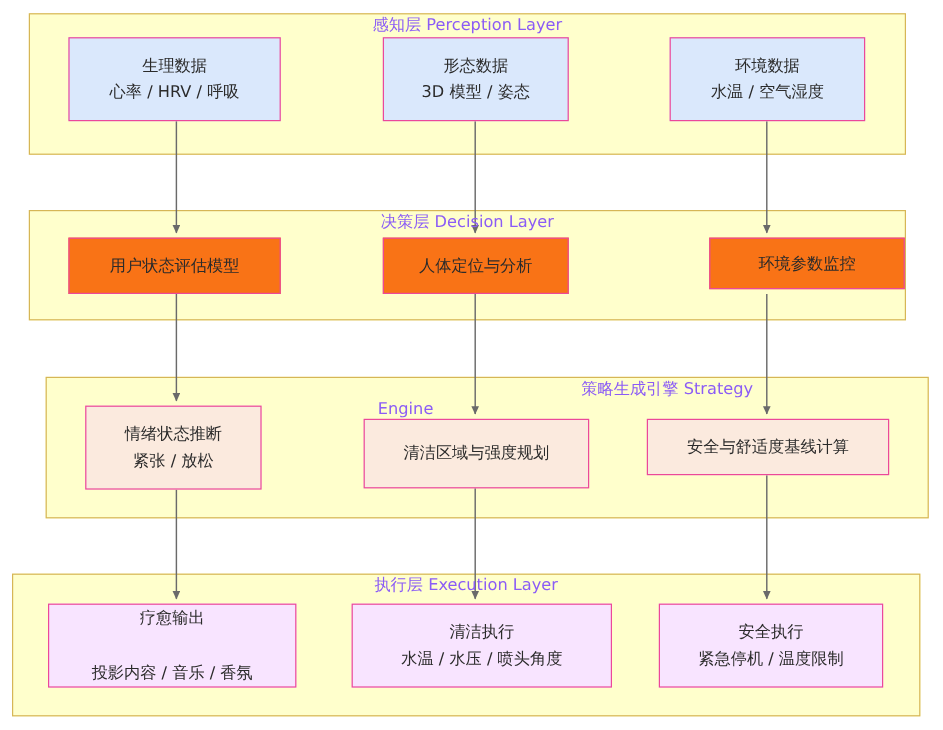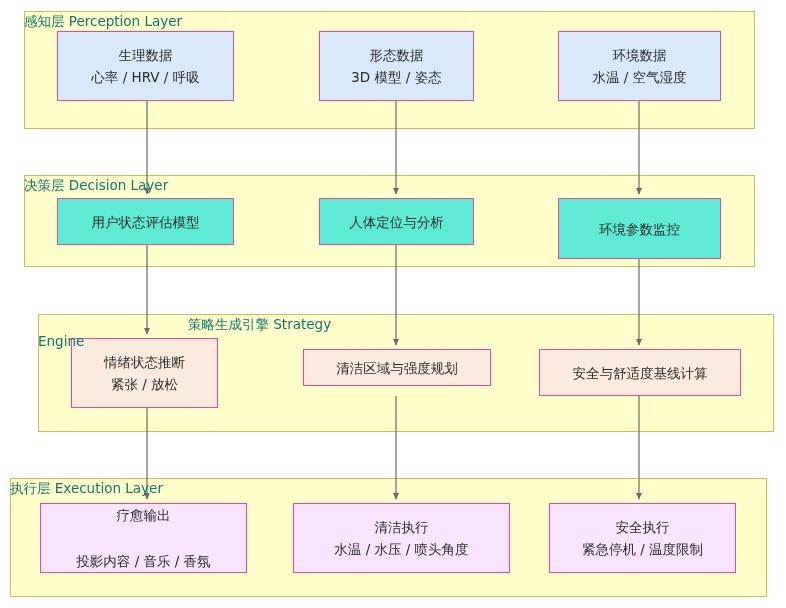--- a/index.html
+++ b/index.html
@@ -40,23 +40,24 @@
     position: absolute;
     box-sizing: border-box;
     background: #ffffcc;
     border: 1px solid #d6b656;
     z-index: 1;
   }
   .layer-title {
     position: absolute;
     left: 0;
     right: 0;
+    text-align: center;
     font-size: 13.5px;
     line-height: 17px;
-    color: #0f766e;
+    color: #8b5cf6;
     z-index: 4;
     white-space: normal;
   }
   .layer-title.wrapped {
     padding-left: 150px;
     padding-right: 150px;
   }
 
   
   .node {
@@ -69,21 +70,21 @@
     justify-content: center;
     text-align: center;
     font-size: 13.5px;
     line-height: 22px;
     color: #2b2b2b;
     z-index: 3;
   }
   .node .l1, .node .l2 { display: block; width: 100%; }
 
   .fill-blue   { background: #dae8fc; }
-  .fill-green  { background: #5eead4; }
+  .fill-green  { background: #f97316; }
   .fill-peach  { background: #fbeade; }
   .fill-violet { background: #f8e4ff; }
 </style>
 </head>
 <body>
 
 <div id="diagram">
 
   <div class="layer" style="left: 24px; top: 11px; width: 731px; height: 118px; background: rgb(255, 255, 204);"></div>
   <div class="layer-title" style="left:24px; width:731px; top:13px;">感知层 Perception Layer</div>
@@ -107,34 +108,34 @@
   <div class="layer-title" style="left:24px; width:731px; top:177px;">决策层 Decision Layer</div>
 
   <div class="node fill-green" style="left:57px; top:198px; width:177px; height:47px;">
     <span class="l1">用户状态评估模型</span>
   </div>
 
   <div class="node fill-green" style="left:319px; top:198px; width:155px; height:47px;">
     <span class="l1">人体定位与分析</span>
   </div>
 
-  <div class="node fill-green" style="left:558px; top:198px; width:163px; height:61px;">
+  <div class="node fill-green" style="left:591px; top:198px; width:163px; height:43px;">
     <span class="l1">环境参数监控</span>
   </div>
 
   <div class="layer" style="left: 38px; top: 314px; width: 736px; height: 118px; background: rgb(255, 255, 204);"></div>
   <div class="layer-title wrapped" style="left:38px; width:736px; top:316px;">策略生成引擎 Strategy</div>
   <div class="layer-title" style="left:38px; width:600px; top:333px;">Engine</div>
 
   <div class="node fill-peach" style="left:71px; top:338px; width:147px; height:70px;">
     <span class="l1">情绪状态推断</span>
     <span class="l2">紧张 / 放松</span>
   </div>
 
-  <div class="node fill-peach" style="left:303px; top:349px; width:188px; height:37px;">
+  <div class="node fill-peach" style="left:303px; top:349px; width:188px; height:58px;">
     <span class="l1">清洁区域与强度规划</span>
   </div>
 
   <div class="node fill-peach" style="left:539px; top:349px; width:202px; height:47px;">
     <span class="l1">安全与舒适度基线计算</span>
   </div>
 
   <div class="layer" style="left: 10px; top: 478px; width: 757px; height: 119px; background: rgb(255, 255, 204);"></div>
   <div class="layer-title" style="left:10px; width:757px; top:480px;">执行层 Execution Layer</div>
 

